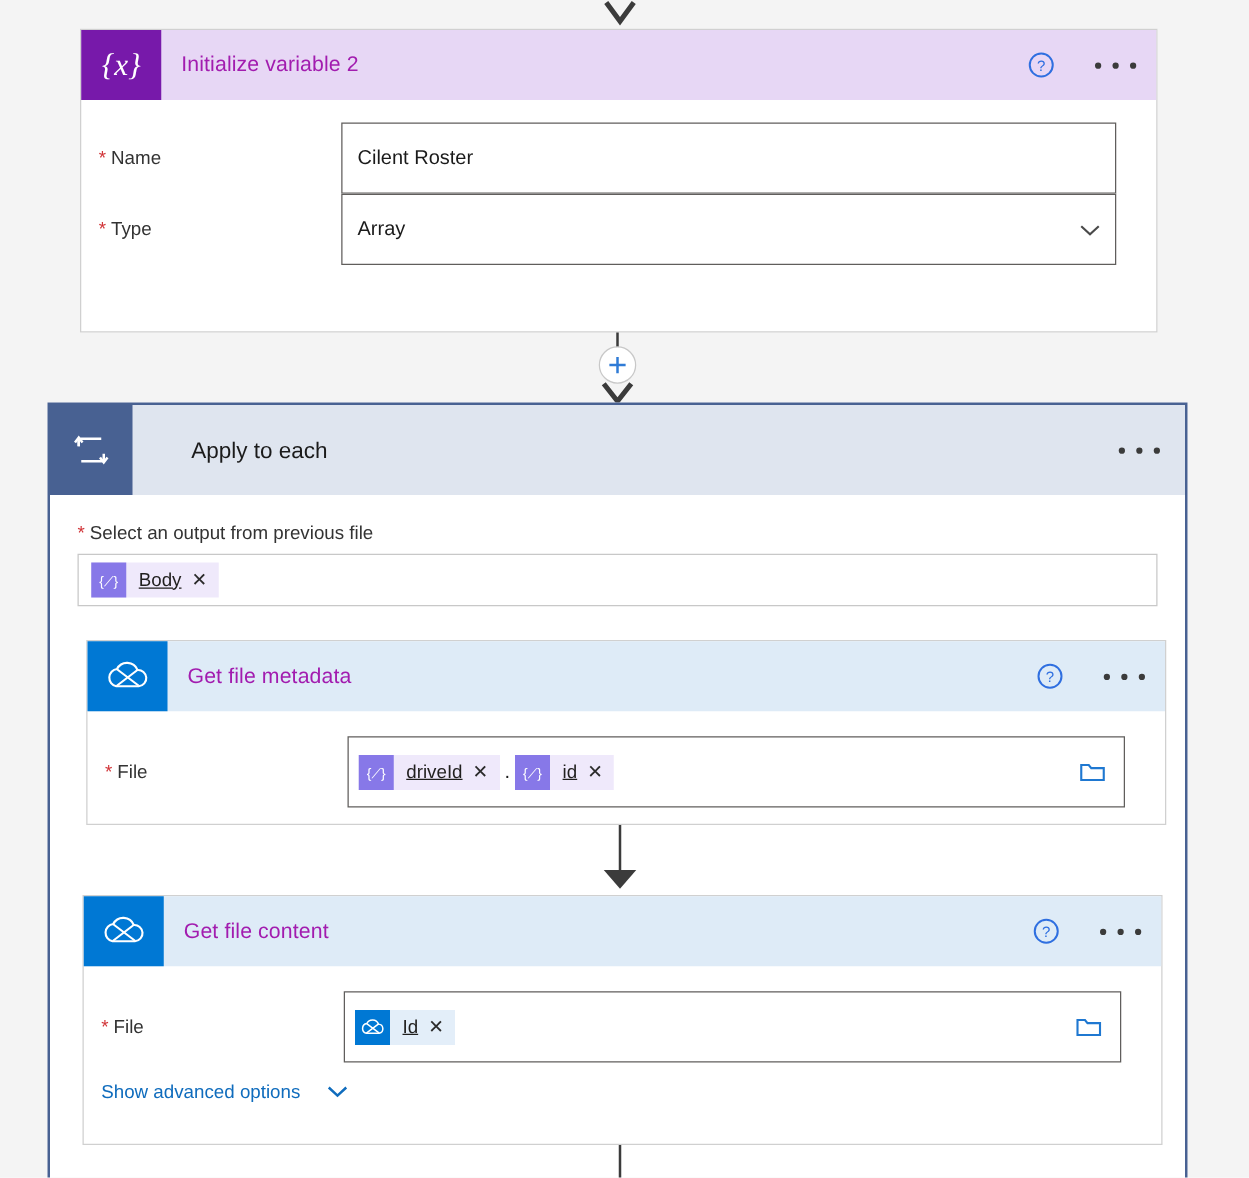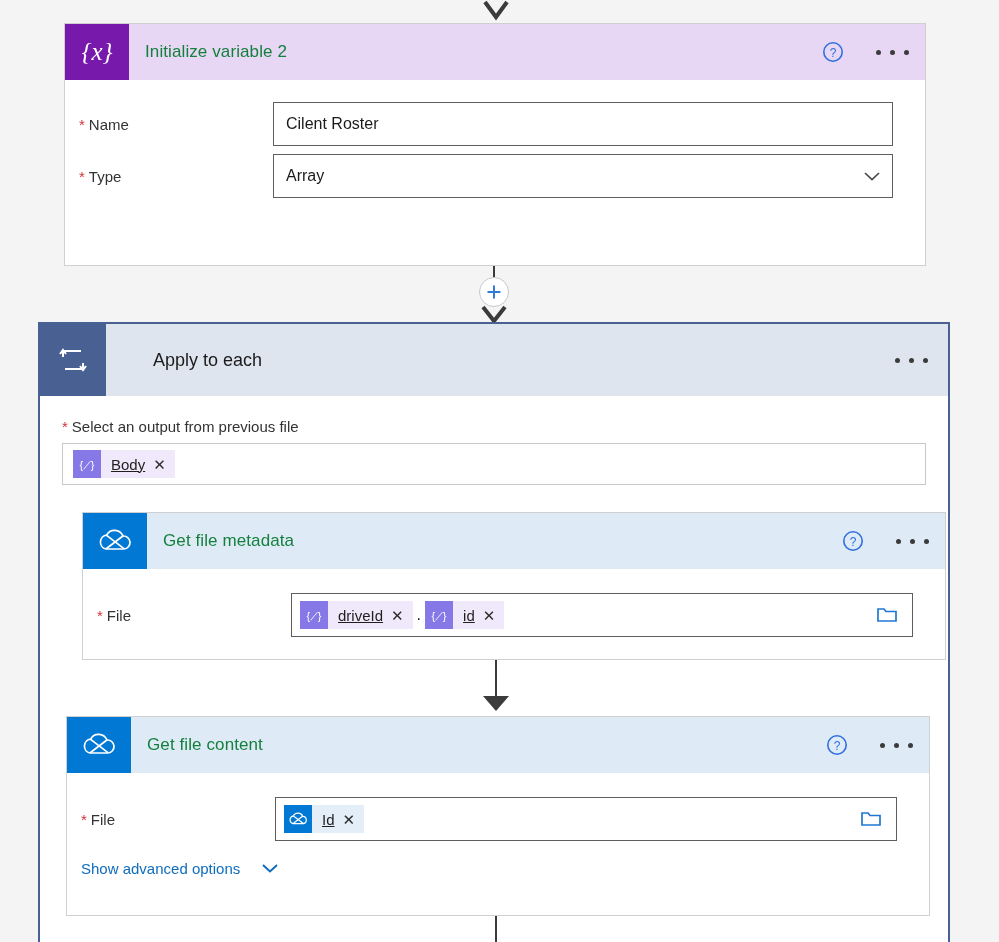--- a/index.html
+++ b/index.html
@@ -45,21 +45,21 @@
     height: 56px;
     position: relative;
   }
   .card-icon {
     width: 64px; height: 56px;
     display: flex; align-items: center; justify-content: center;
     flex: 0 0 64px;
   }
   .card-title {
     font-size: 17px;
-    color: #15803d;
+    color: #a21caf;
     padding-left: 16px;
     letter-spacing: .1px;
     white-space: nowrap;
   }
   .head-actions {
     position: absolute; right: 14px; top: 0; height: 56px;
     display: flex; align-items: center; gap: 30px;
   }
   .help-icon { width: 22px; height: 22px; cursor: pointer; }
   .ellipsis {
@@ -89,21 +89,21 @@
     font-size: 15px;
     color: #333333;
     padding-left: 14px;
     display: flex; align-items: center;
     white-space: nowrap;
   }
   .req { color: #d13438; margin-right: 4px; font-size: 15px; line-height: 1; }
   .field {
     flex: 1 1 auto;
     margin-right: 32px;
-    height: 44px;
+    height: 57px;
     border: 1px solid #605e5c;
     background: #ffffff;
     display: flex; align-items: center;
     padding: 0 12px;
     font-size: 16px;
     color: #1b1b1b;
     position: relative;
   }
   .field.placeholder { color: #9a9a9a; }
   .chev-btn {
@@ -282,21 +282,21 @@
         <span class="token-ico">
           <svg width="20" height="16" viewBox="0 0 20 16">
             <text x="10" y="12.5" text-anchor="middle" fill="#ffffff" font-family="Liberation Sans, sans-serif" font-size="11">{⟋}</text>
           </svg>
         </span>
         <span class="token-text">Body</span>
         <span class="token-x">✕</span>
       </span>
     </div>
 
-    <div class="card" style="left:42px; top:188px; width:864px; height:148px;">
+    <div class="card" style="left:29px; top:188px; width:864px; height:148px;">
 
       <div class="card-head head-blue">
         <div class="card-icon icon-blue">
           <svg width="40" height="28" viewBox="0 0 40 28">
             <path d="M11 22 A7 7 0 0 1 11.6 8.2 A9 9 0 0 1 28 9 A6.5 6.5 0 0 1 29 22 Z" fill="none" stroke="#ffffff" stroke-width="1.7"></path>
             <path d="M11.6 8.4 L29 21.6 M28.2 8.8 L11.2 21.8" stroke="#ffffff" stroke-width="1.7"></path>
           </svg>
         </div>
         <div class="card-title">Get file metadata</div>
         <div class="head-actions">

